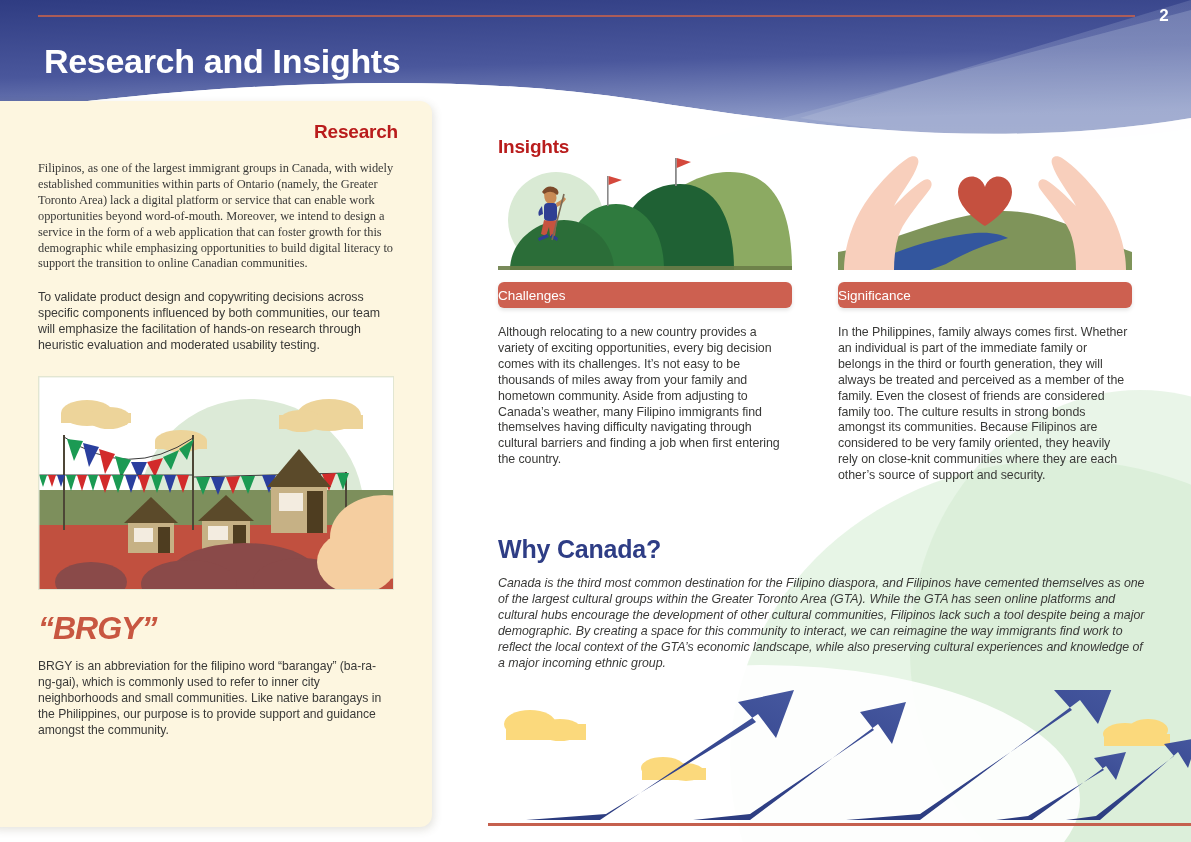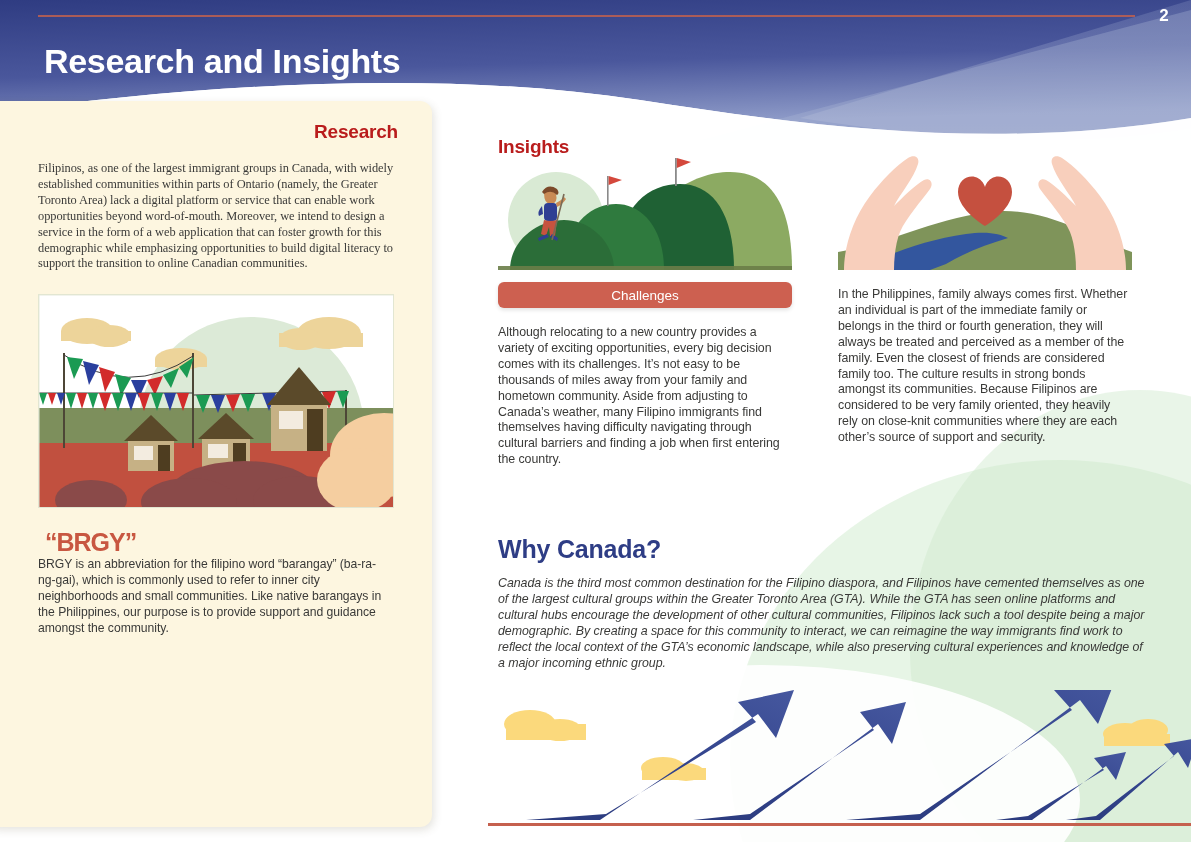--- a/index.html
+++ b/index.html
@@ -50,33 +50,33 @@
 
   .left-p1 { margin-top:18px;font-family:Liberation Serif, serif; }
   .left-p2 { margin-top:18px; }
 
   .village-fig {
     margin-top:22px; width:356px; height:214px;
     border:1px solid #e2e6d2; background:#ffffff; overflow:hidden;
     position:relative;
   }
   .brgy-word {
-    margin-top:20px; color:#c85741; font-size:25px; font-weight:bold;
-    letter-spacing:-1px;margin-left:7px;
-  }
-  .brgy-desc { width:352px; }
+    margin-top:20px; color:#c85741; font-size:32px; font-weight:bold;
+    font-style:italic; letter-spacing:-1px;
+  }
+  .brgy-desc { margin-top:12px; width:352px; }
   .insights-head { position:absolute; left:498px; top:136px; z-index:6; }
 
   .ins-cols { position:absolute; left:498px; top:148px; width:660px; display:flex; gap:46px; z-index:5; }
   .ins-col { width:294px; }
   .ins-art { width:294px; height:122px; position:relative; overflow:hidden; }
   .ins-pill {
     margin-top:12px; width:294px; height:26px; border-radius:6px;
     background:#cd6050; color:#ffffff; font-size:13.5px;
-    display:flex; align-items:center; justify-content:center;
+    display:flex; align-items:center; 
     box-shadow:0 2px 4px rgba(0,0,0,.12);
   }
   .ins-body { margin-top:17px; }
 
   .why-head { position:absolute; left:498px; top:535px; z-index:6; }
   .why-body { position:absolute; left:498px; top:576px; width:648px; z-index:6;font-style:italic; }
 
   .arrows-fig { position:absolute; left:488px; top:690px; width:703px; height:140px; z-index:3; overflow:hidden; }
 
   .bottom-rule {
@@ -134,20 +134,21 @@
 
   <div class="top-rule"></div>
   <div class="page-num">2</div>
   <h1 class="deck-title">Research and Insights</h1>
 
   <div class="left-card">
     <div class="left-inner">
       <div class="h-red">Research</div>
 
       <p class="body-txt left-p1">Filipinos, as one of the largest immigrant groups in Canada, with widely established communities within parts of Ontario (namely, the Greater Toronto Area) lack a digital platform or service that can enable work opportunities beyond word-of-mouth. Moreover, we intend to design a service in the form of a web application that can foster growth for this demographic while emphasizing opportunities to build digital literacy to support the transition to online Canadian communities.</p>
+      <p class="body-txt left-p2">To validate product design and copywriting decisions across specific components influenced by both communities, our team will emphasize the facilitation of hands-on research through heuristic evaluation and moderated usability testing.</p>
 
       <div class="village-fig">
         <svg viewBox="0 0 356 214" width="356" height="214" preserveAspectRatio="none">
           <rect x="0" y="0" width="356" height="214" fill="#ffffff"></rect>
 
           <circle cx="212" cy="135" r="113" fill="#dcead7"></circle>
 
           <g fill="#edd49a">
             <ellipse cx="48" cy="36" rx="26" ry="13"></ellipse>
               <ellipse cx="70" cy="41" rx="22" ry="11"></ellipse>
@@ -303,20 +304,23 @@
           <path d="M147,78 C147,78 120,62 120,44 C120,33 129,27 137,29 C142,30 146,35 147,39 C148,35 152,30 157,29 C165,27 174,33 174,44 C174,62 147,78 147,78 Z" fill="#c5503f"></path>
 
           <g fill="#f8cfbc">
             <path d="M6,122 C6,100 14,72 32,48 C44,32 58,18 70,10 C76,6 82,9 80,16 C76,30 62,46 56,58 C64,50 78,36 86,32 C92,29 96,35 92,41 C84,52 68,70 62,84 C58,94 56,108 56,122 Z"></path>
           </g>
           <g fill="#f8cfbc">
             <path d="M288,122 C288,100 280,72 262,48 C250,32 236,18 224,10 C218,6 212,9 214,16 C218,30 232,46 238,58 C230,50 216,36 208,32 C202,29 198,35 202,41 C210,52 226,70 232,84 C236,94 238,108 238,122 Z"></path>
           </g>
         </svg>
       </div>
+      <div class="ins-pill">
+        <span>Significance</span>
+      </div>
       <p class="body-txt ins-body">In the Philippines, family always comes first. Whether an individual is part of the immediate family or belongs in the third or fourth generation, they will always be treated and perceived as a member of the family. Even the closest of friends are considered family too. The culture results in strong bonds amongst its communities. Because Filipinos are considered to be very family oriented, they heavily rely on close-knit communities where they are each other’s source of support and security.</p>
     </div>
   </div>
 
   <div class="why-head h-blue">Why Canada?</div>
   <p class="body-txt why-body">Canada is the third most common destination for the Filipino diaspora, and Filipinos have cemented themselves as one of the largest cultural groups within the Greater Toronto Area (GTA). While the GTA has seen online platforms and cultural hubs encourage the development of other cultural communities, Filipinos lack such a tool despite being a major demographic. By creating a space for this community to interact, we can reimagine the way immigrants find work to reflect the local context of the GTA’s economic landscape, while also preserving cultural experiences and knowledge of a major incoming ethnic group.</p>
 
   <div class="arrows-fig">
     <svg viewBox="0 0 703 140" width="703" height="140">
       <defs>

